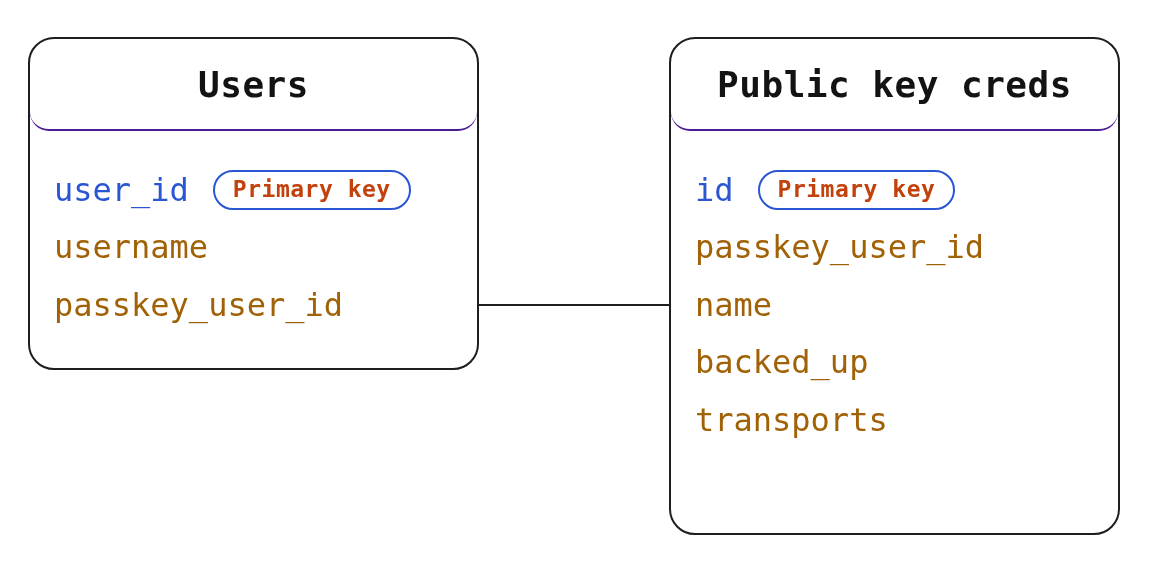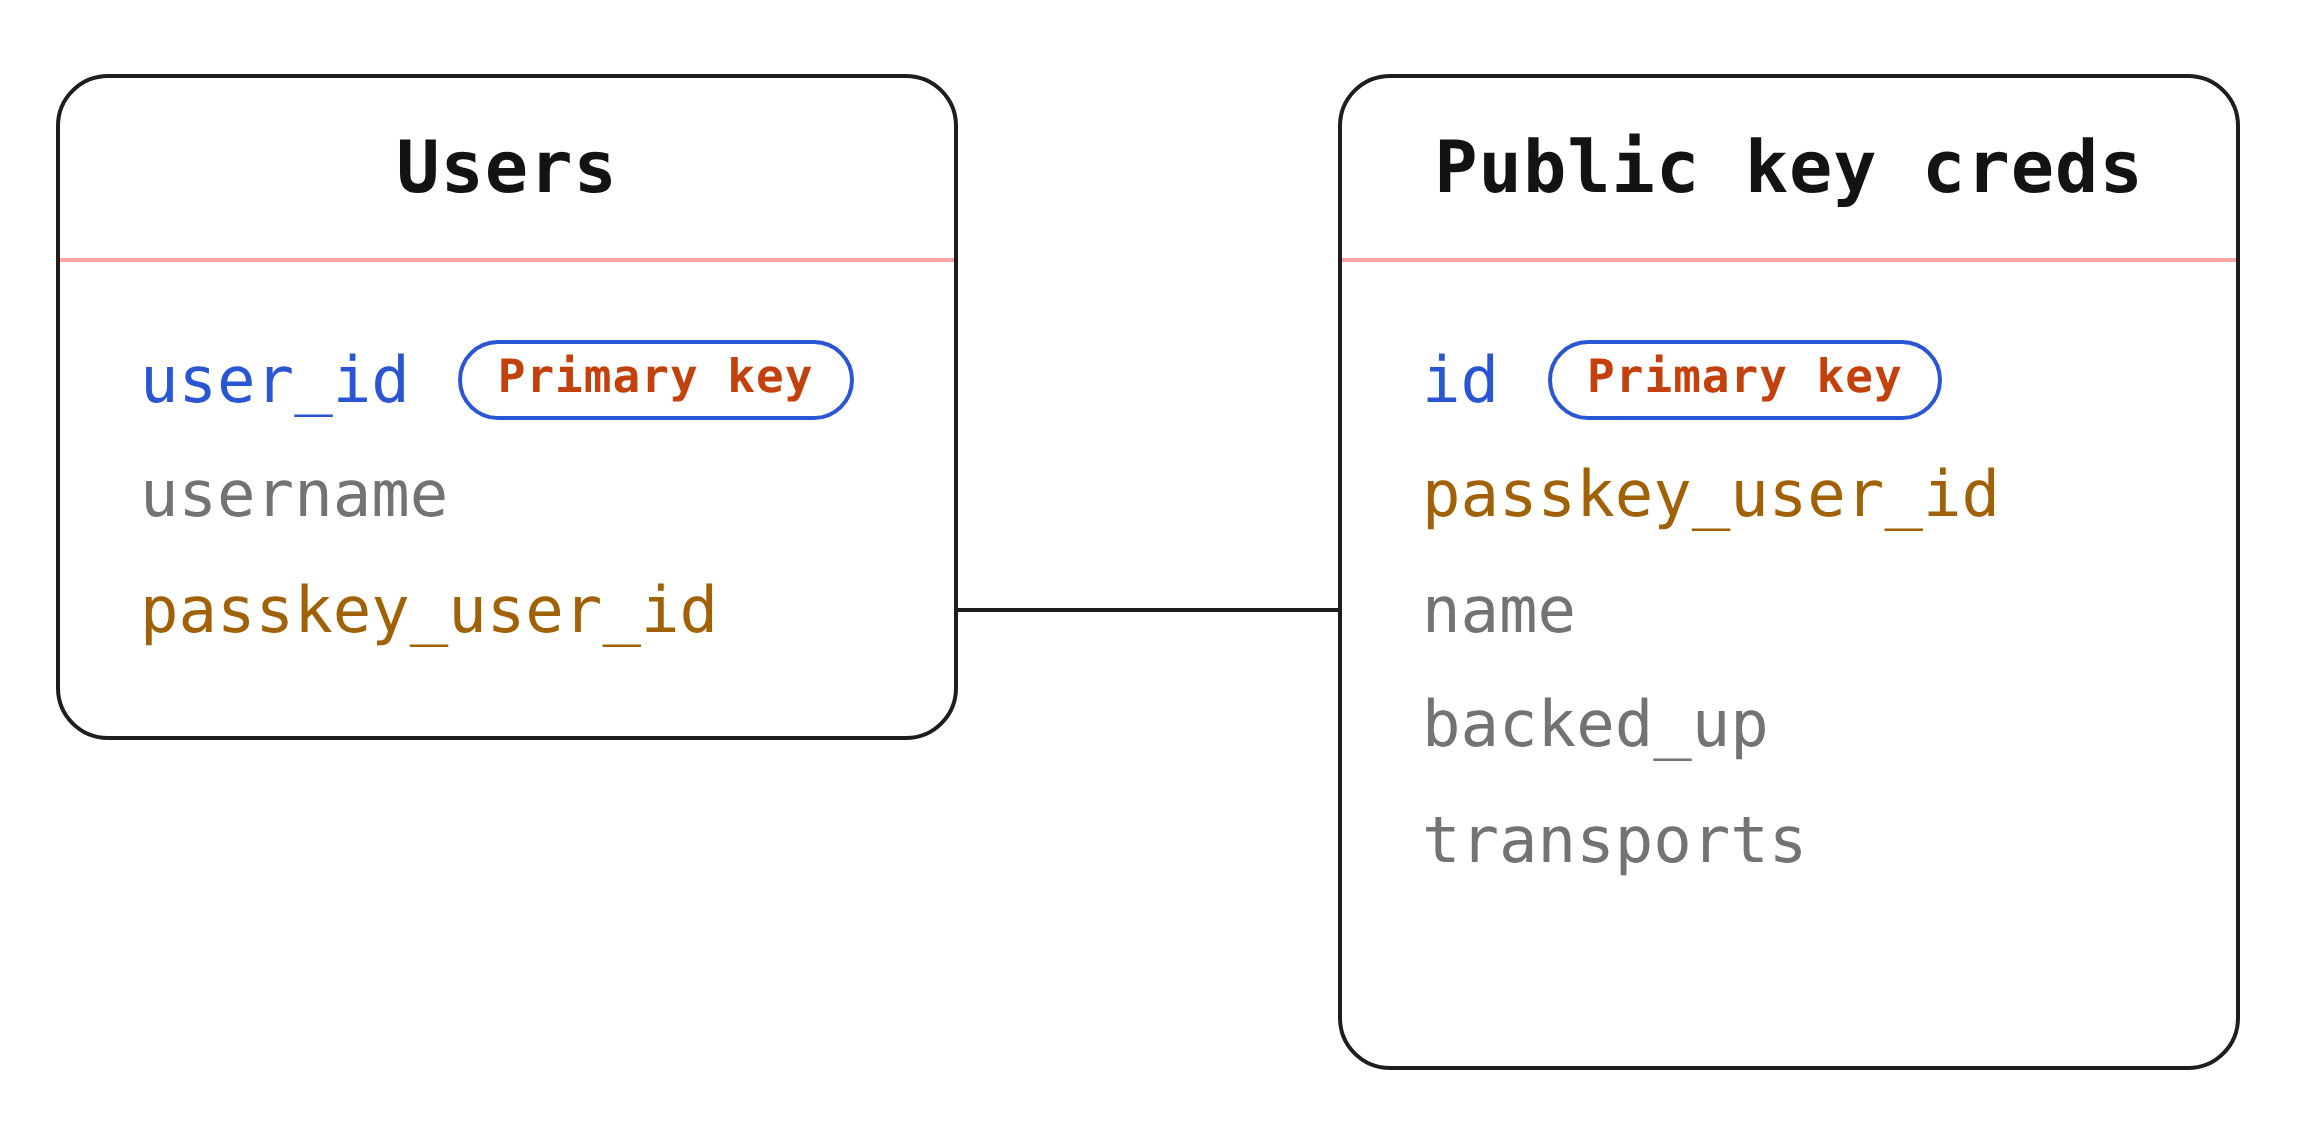--- a/index.html
+++ b/index.html
@@ -30,46 +30,47 @@
     height: 333px;
   }
   .table-node.creds {
     left: 669px;
     top: 37px;
     width: 451px;
     height: 498px;
   }
   .table-header {
     height: 90px;
-    border-bottom: 2px solid #fca5a5;
+    border-bottom: 2px solid #4c1d95;
     display: flex;
     align-items: center;
     justify-content: center;
+    border-radius: 19px;
   }
   .table-title {
     font-size: 36px;
     font-weight: bold;
     color: #131313;
     letter-spacing: 0.5px;
   }
   .table-body {
-    padding: 30px 0 0 40px;
+    padding: 30px 0 0 24px;
   }
   .field-row {
     height: 57.5px;
     display: flex;
     align-items: center;
     gap: 24px;
     white-space: nowrap;
   }
   .field-name {
     font-size: 32px;
     line-height: 1;
   }
-  .c-dark   { color: #737373; }
+  .c-dark   { color: #a16207; }
   .c-blue   { color: #2a56d4; }
   .c-orange { color: #a16207; }
   .pk-badge {
     display: inline-flex;
     align-items: center;
     box-sizing: border-box;
     border: 2px solid #2a56d4;
     border-radius: 999px;
     padding: 3px 18px;
     color: #c2410c;

